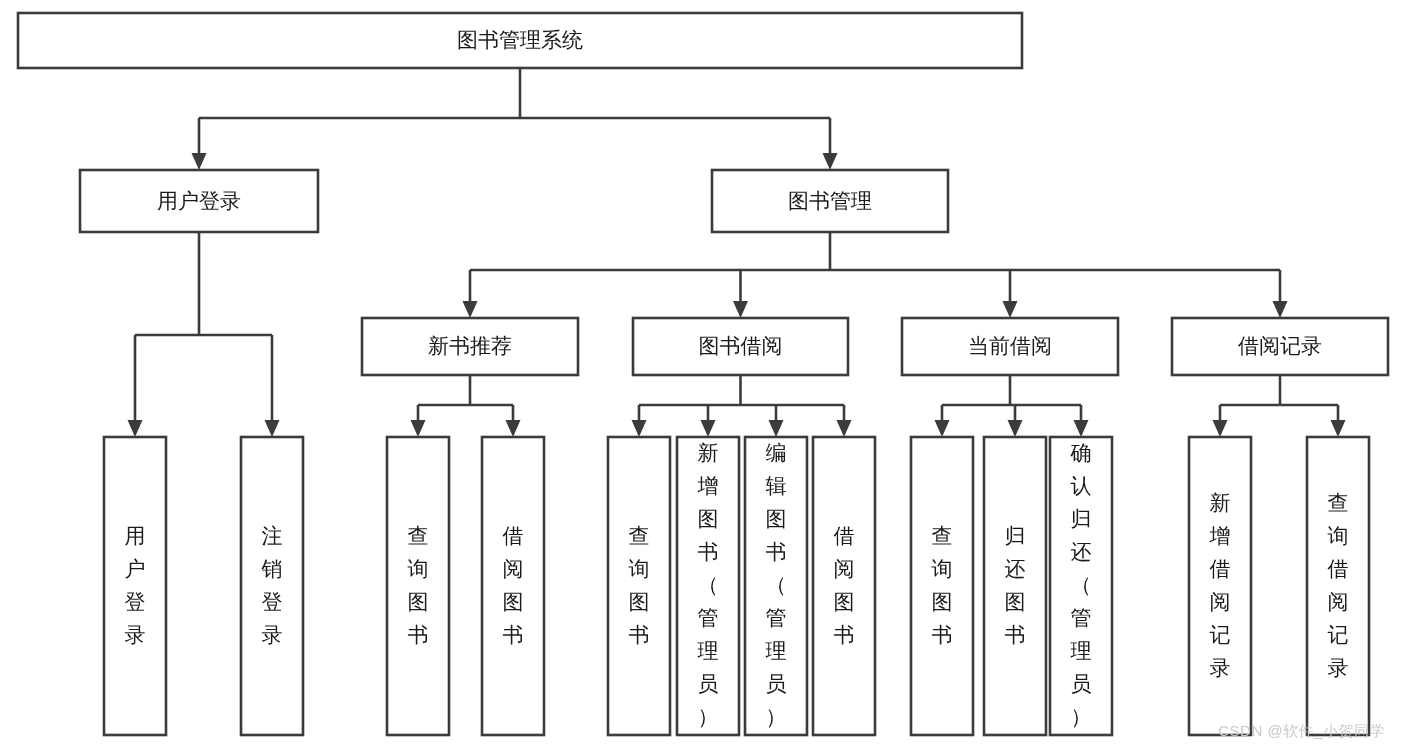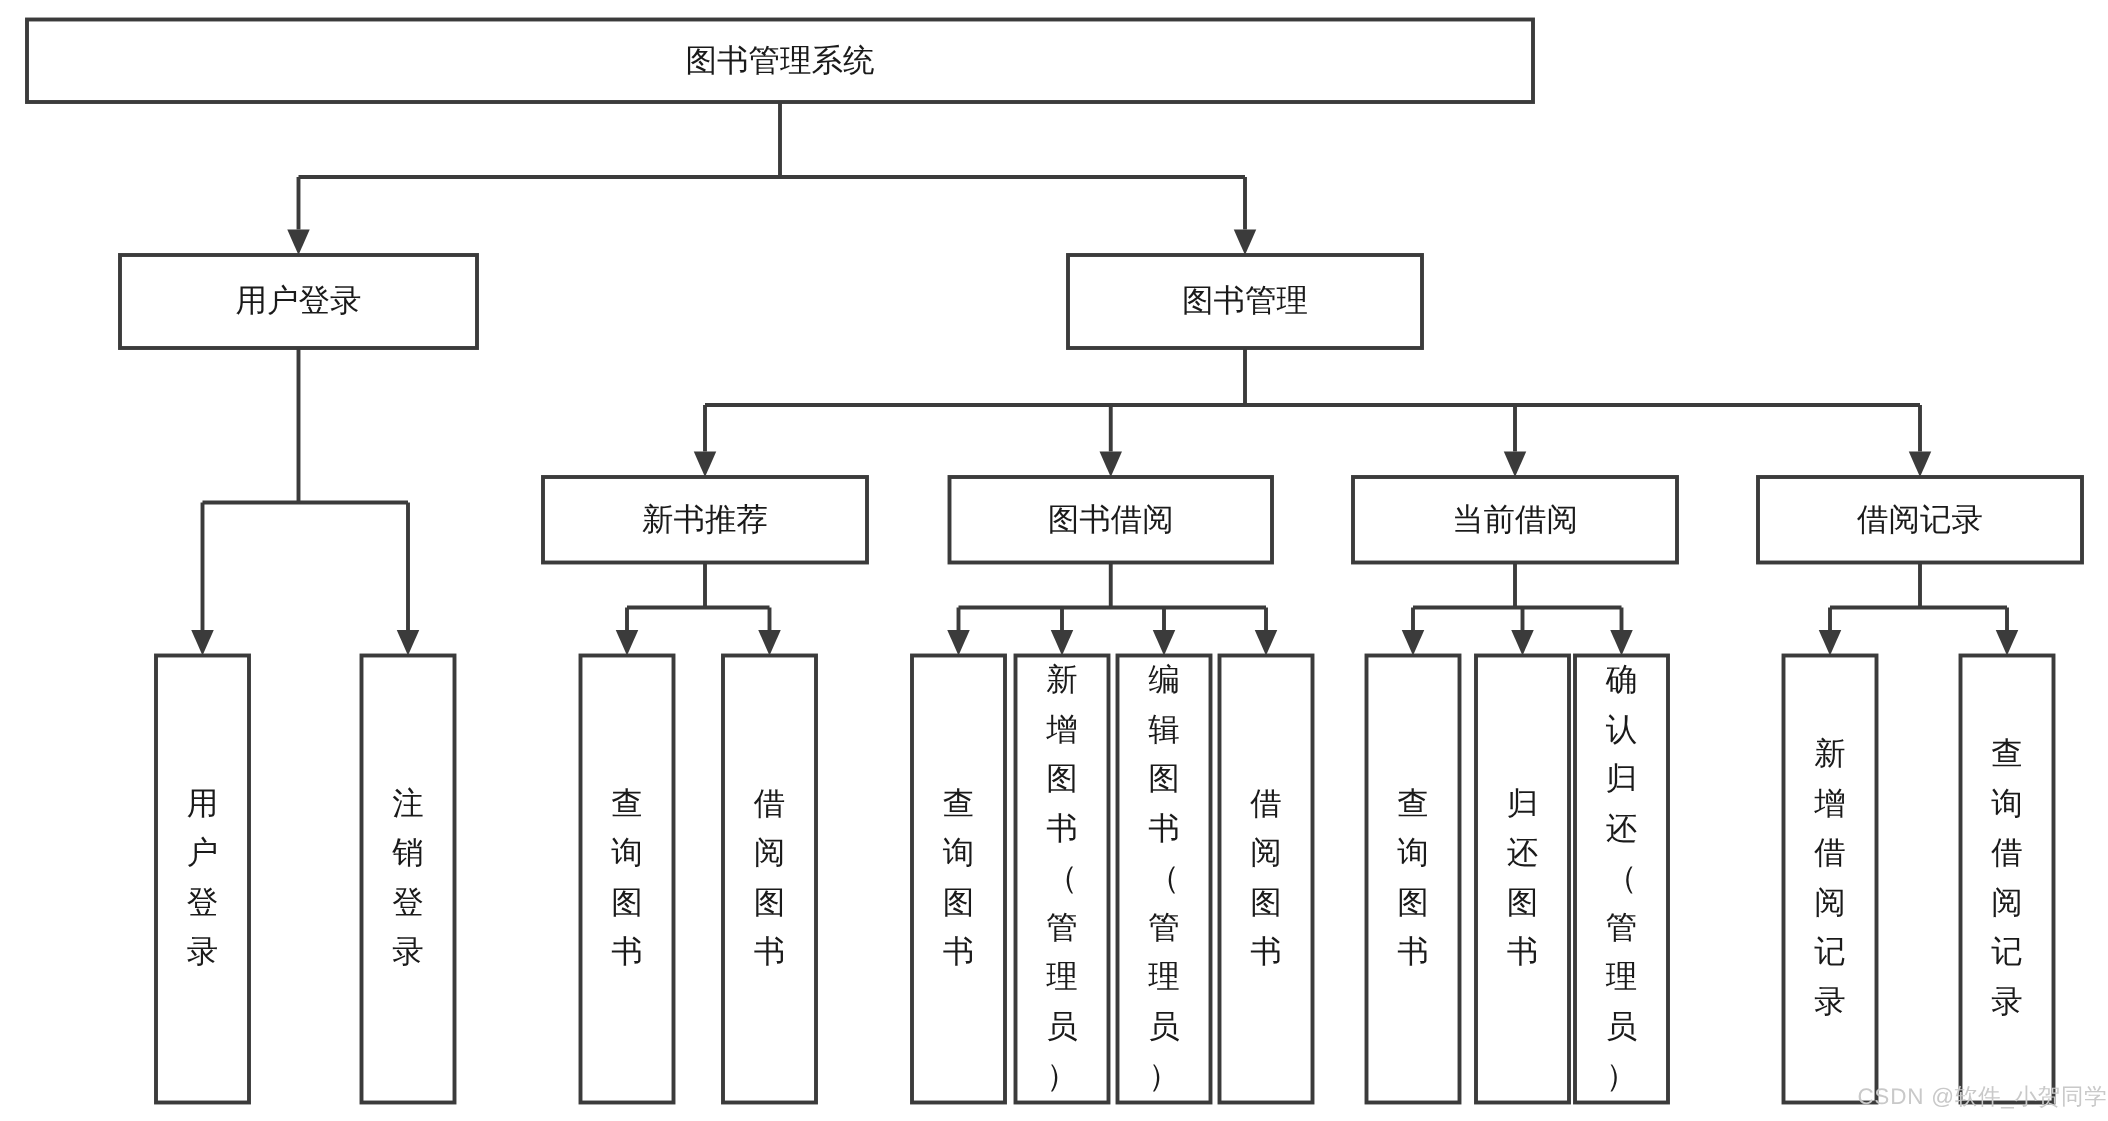--- a/index.html
+++ b/index.html
@@ -55,21 +55,21 @@
   }
   .node-label-v-char {
     font-family: "Liberation Sans", sans-serif;
     font-size: 21px;
     fill: #1a1a1a;
     text-anchor: middle;
     dominant-baseline: middle;
   }
   .watermark-text {
     position: absolute;
-    right: 0;
+    right: 20px;
     bottom: 6px;
     font-family: "Liberation Sans", sans-serif;
     font-size: 15px;
     color: #c9c9c9;
     letter-spacing: 0.5px;
     white-space: nowrap;
     pointer-events: none;
   }
 </style>
 </head>

